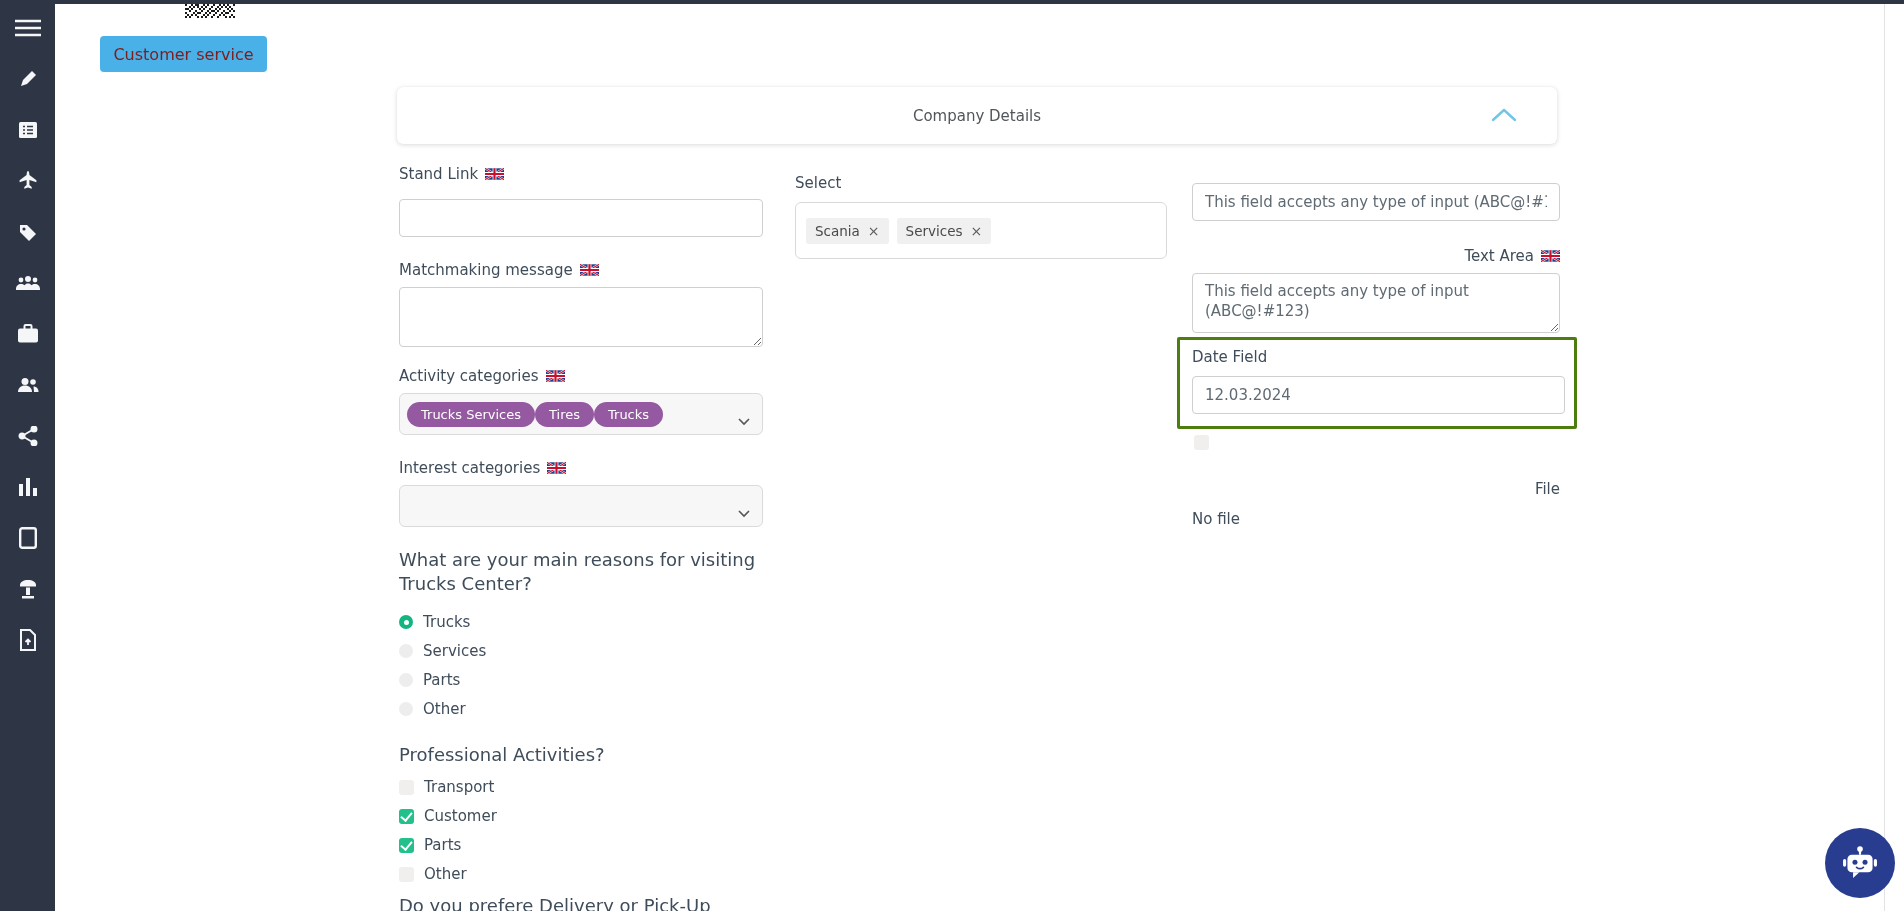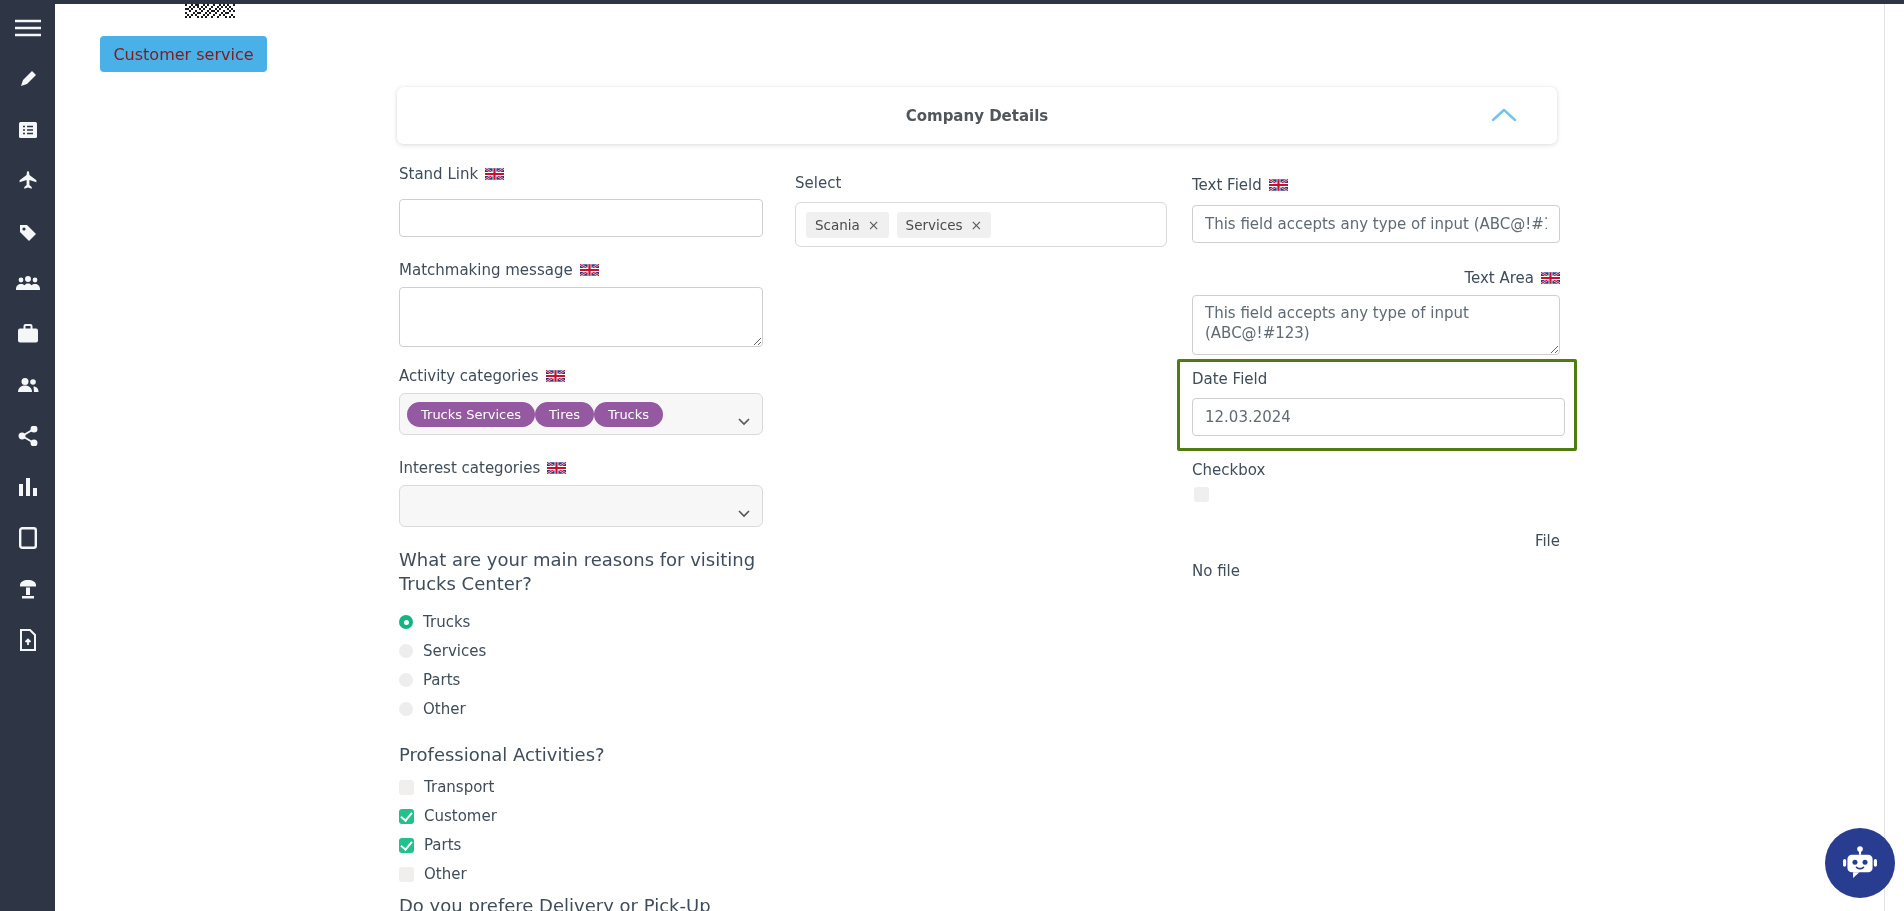--- a/index.html
+++ b/index.html
@@ -23,21 +23,21 @@
   .btn-customer{
     position:absolute;left:100px;top:36px;width:167px;height:36px;
     background:#49b0e8;color:#7f1d1d;border:none;border-radius:4px;
     font-family:inherit;font-size:16px;cursor:pointer;
   }
   .panel-header{
     position:absolute;left:397px;top:87px;width:1160px;height:57px;background:#fff;
     border-radius:6px;box-shadow:0 1px 5px rgba(0,0,0,.14), 0 0 1px rgba(0,0,0,.08);
     display:flex;align-items:center;justify-content:center;box-sizing:border-box;
   }
-  .panel-title{font-size:15px;font-weight:bold;color:#51565b;}
+  .panel-title{font-size:15px;font-weight:normal;color:#51565b;}
   .panel-chevron{position:absolute;right:40px;top:20px;cursor:pointer;}
   
   .col{position:absolute;box-sizing:border-box;}
   .col1{left:399px;top:163px;width:364px;}
   .col2{left:795px;top:172px;width:372px;}
   .col3{left:1192px;top:174px;width:368px;}
   .field-label{font-size:15px;line-height:22px;height:22px;display:flex;align-items:center;gap:7px;}
   .flag{display:inline-block;line-height:0;}
   .txt-input{
     display:block;width:100%;height:38px;box-sizing:border-box;
@@ -54,21 +54,21 @@
     position:relative;width:100%;height:42px;box-sizing:border-box;
     background:#f7f7f7;border:1px solid #dadada;border-radius:6px;
     display:flex;align-items:center;padding:0 34px 0 7px;cursor:pointer;
   }
   .select-box .chev{position:absolute;right:12px;top:17px;}
   .pill{
     background:#9559a1;color:#fff;font-size:13px;line-height:1;
     padding:6px 14px;border-radius:13px;white-space:nowrap;cursor:pointer;
   }
   .multi-box{
-    position:relative;width:100%;height:45px;box-sizing:border-box;
+    position:relative;width:100%;height:57px;box-sizing:border-box;
     background:#fff;border:1px solid #d9d9d9;border-radius:6px;
     display:flex;align-items:center;padding:0 10px;gap:8px;
   }
   .tag{
     background:#f0f0f0;color:#4a4a4a;font-size:13.5px;border-radius:3px;
     padding:5px 9px;display:inline-flex;align-items:center;gap:8px;white-space:nowrap;
   }
   .tag-x{color:#5a5a5a;cursor:pointer;font-size:14px;line-height:1;}
   .question{font-size:18px;line-height:24px;}
   .opt-row{display:flex;align-items:center;gap:10px;height:24px;margin-bottom:5px;cursor:pointer;}
@@ -338,32 +338,20 @@
       <span class="tag-x">×</span>
     </span>
     <span class="tag">
       <span>Services</span>
       <span class="tag-x">×</span>
     </span>
   </div>
 </div>
 
 <div class="col col3">
-  <div class="field-label">
-    <span>Text Field</span>
-    <span class="flag">
-      <svg width="19" height="12" viewBox="0 0 60 36">
-          <rect width="60" height="36" fill="#1e3f8f"></rect>
-          <path d="M0 0L60 36M60 0L0 36" stroke="#fff" stroke-width="7"></path>
-          <path d="M0 0L60 36M60 0L0 36" stroke="#c8102e" stroke-width="3.5"></path>
-          <path d="M30 0v36M0 18h60" stroke="#fff" stroke-width="12"></path>
-          <path d="M30 0v36M0 18h60" stroke="#c8102e" stroke-width="7"></path>
-        </svg>
-    </span>
-  </div>
   <input class="txt-input mt9" type="text" value="This field accepts any type of input (ABC@!#123)" style="">
 
   <div class="field-label mt24">
     <span>Text Area</span>
     <span class="flag">
       <svg width="19" height="12" viewBox="0 0 60 36">
           <rect width="60" height="36" fill="#1e3f8f"></rect>
           <path d="M0 0L60 36M60 0L0 36" stroke="#fff" stroke-width="7"></path>
           <path d="M0 0L60 36M60 0L0 36" stroke="#c8102e" stroke-width="3.5"></path>
           <path d="M30 0v36M0 18h60" stroke="#fff" stroke-width="12"></path>
@@ -373,23 +361,20 @@
   </div>
   <textarea class="txt-area mt6" style="">This field accepts any type of input (ABC@!#123)</textarea>
 
   <div class="highlight-box">
     <div class="field-label">
       <span>Date Field</span>
     </div>
     <input class="txt-input mt8" type="text" value="12.03.2024" style="">
   </div>
 
-  <div class="field-label mt8">
-    <span>Checkbox</span>
-  </div>
   <span class="checkbox lone-checkbox" style="display:inline-block;"></span>
 
   <div class="field-label mt24">
     <span>File</span>
   </div>
   <div class="plain-text mt8">No file</div>
 </div>
 
 <div class="bot-bubble">
   <span>

